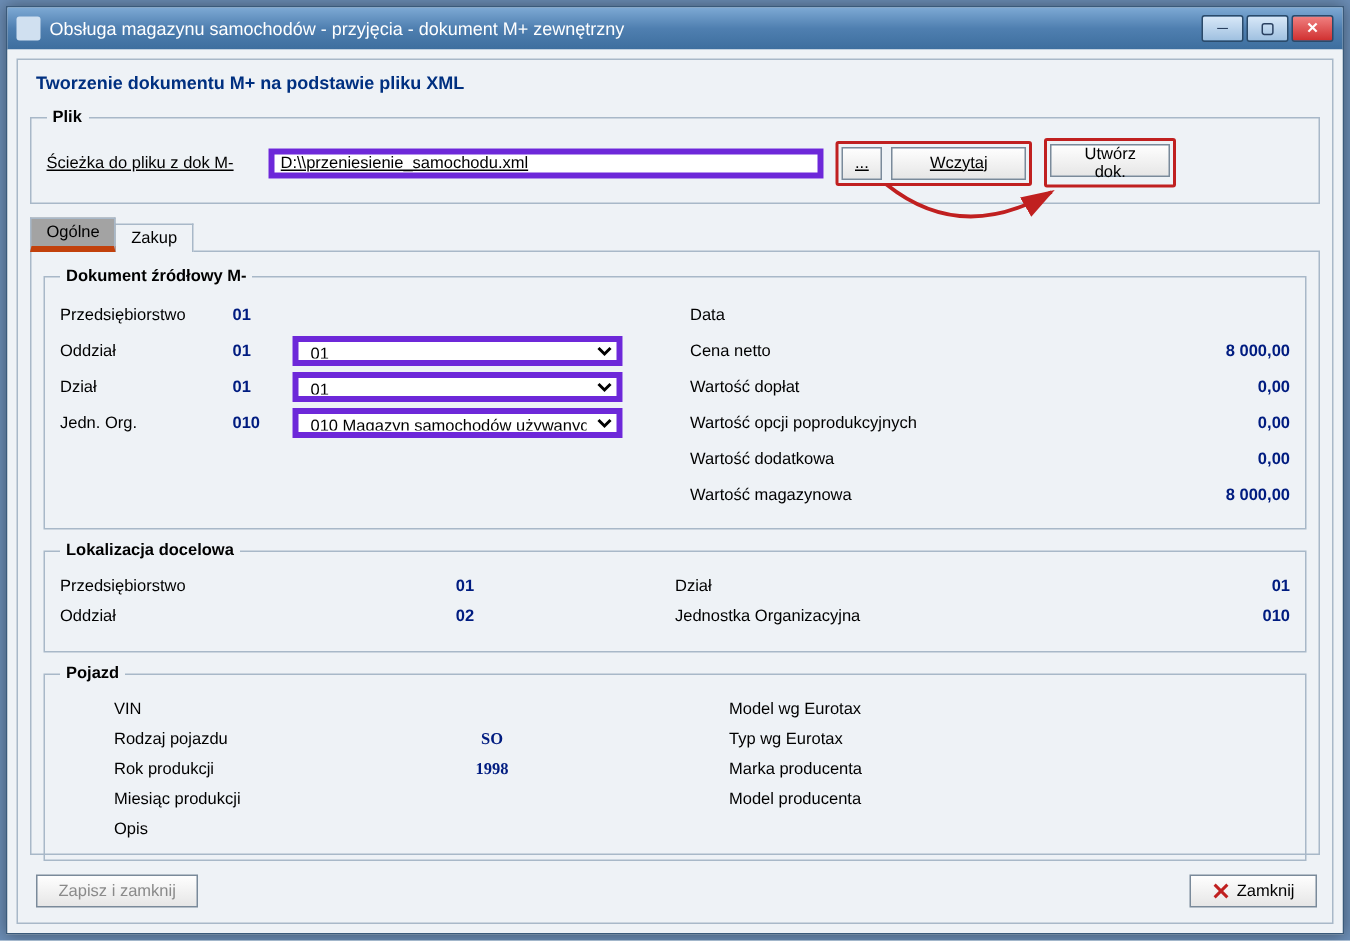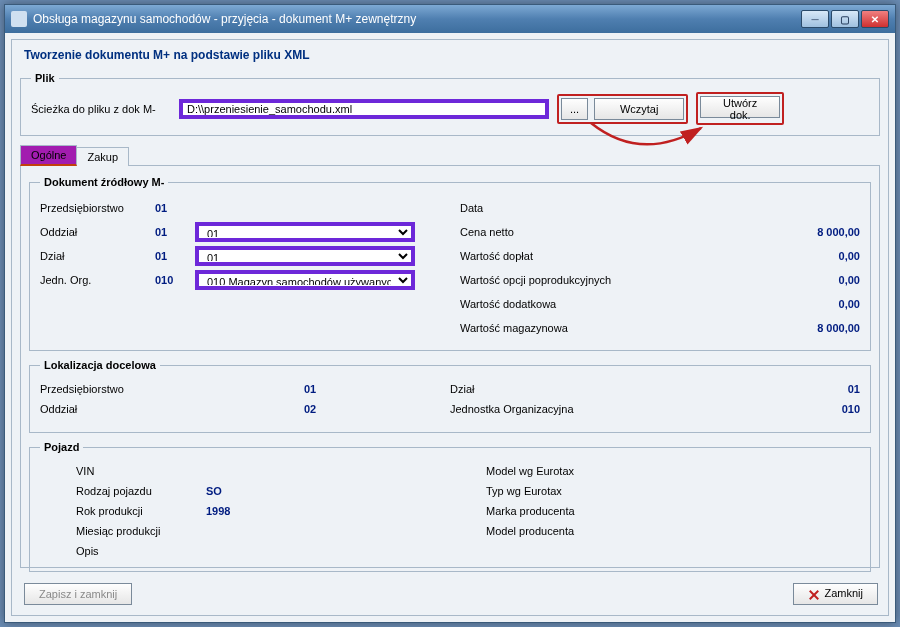--- a/index.html
+++ b/index.html
@@ -82,20 +82,21 @@
   legend {
     font-weight: bold;
     color: #000;
     padding: 0 4px;
     font-size: 11px;
   }
   .file-row {
     display: flex;
     align-items: center;
     gap: 8px;
+    text-decoration: underline;
   }
   .label { color: #000; }
   input[type="text"], select {
     font: inherit;
     border: 4px solid #6d28d9;
     background: #fff;
     height: 20px;
     padding: 1px 4px;
   }
   select { height: 20px; }
@@ -131,23 +132,23 @@
     border: 1px solid #a8b8c8;
     border-bottom: none;
     padding: 3px 10px;
     background: #eef2f6;
     margin-right: -1px;
     cursor: pointer;
     position: relative;
     top: 1px;
   }
   .tab.active {
-    background: #a21caf;
+    background: #a3a3a3;
     z-index: 2;
-    border-bottom: 2px solid #c2410c;
+    border-bottom: 4px solid #c2410c;
   }
   .tabbody {
     border: 1px solid #a8b8c8;
     border-top: none;
     padding: 6px 8px;
     height: 402px;
   }
   .cols { display: flex; gap: 20px; }
   .lcol { flex: 0 0 400px; }
   .rcol { flex: 1; }
@@ -160,21 +161,21 @@
   .kval { color: #001c80; font-weight: bold; width: 40px; }
   .rright { text-align: right; flex: 1; color: #001c80; font-weight: bold; }
   .rlabel { width: 210px; color: #000; }
   .loc-cols { display: flex; }
   .loc-half { flex: 1; }
   .loc-row { display: flex; align-items: center; height: 20px; }
   .loc-label { width: 130px; color: #000; }
   .loc-val { flex: 1; text-align: center; color: #001c80; font-weight: bold; }
   .veh-row { display: flex; align-items: center; height: 20px; }
   .veh-label { width: 130px; color: #000; margin-left: 36px; }
-  .veh-val { flex: 1; text-align: left; color: #001c80; font-weight: bold; }
+  .veh-val { flex: 1; text-align: center; color: #001c80; font-weight: bold; font-family: Liberation Serif, serif; }
   .bottom-bar {
     position: absolute;
     left: 12px; right: 10px; bottom: 10px;
     display: flex;
     justify-content: space-between;
     align-items: center;
   }
   .ico-x {
     display: inline-block;
     width: 12px; height: 12px;

